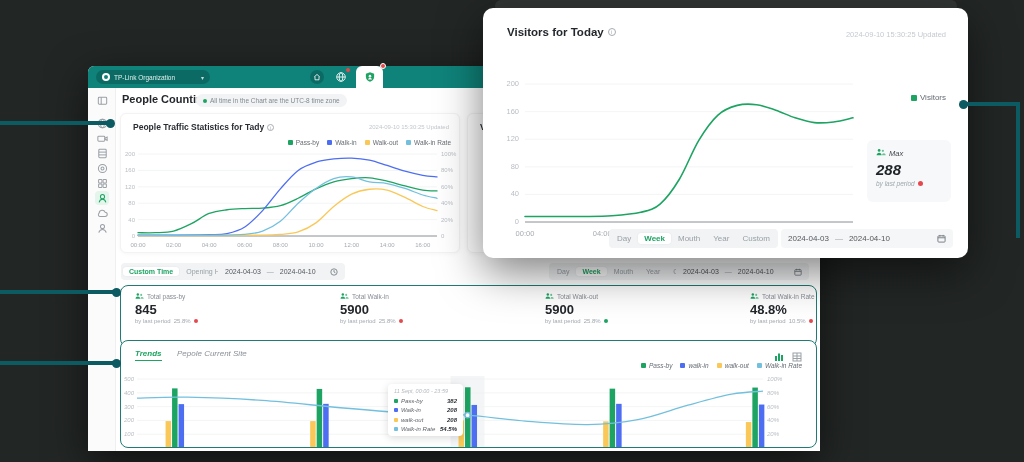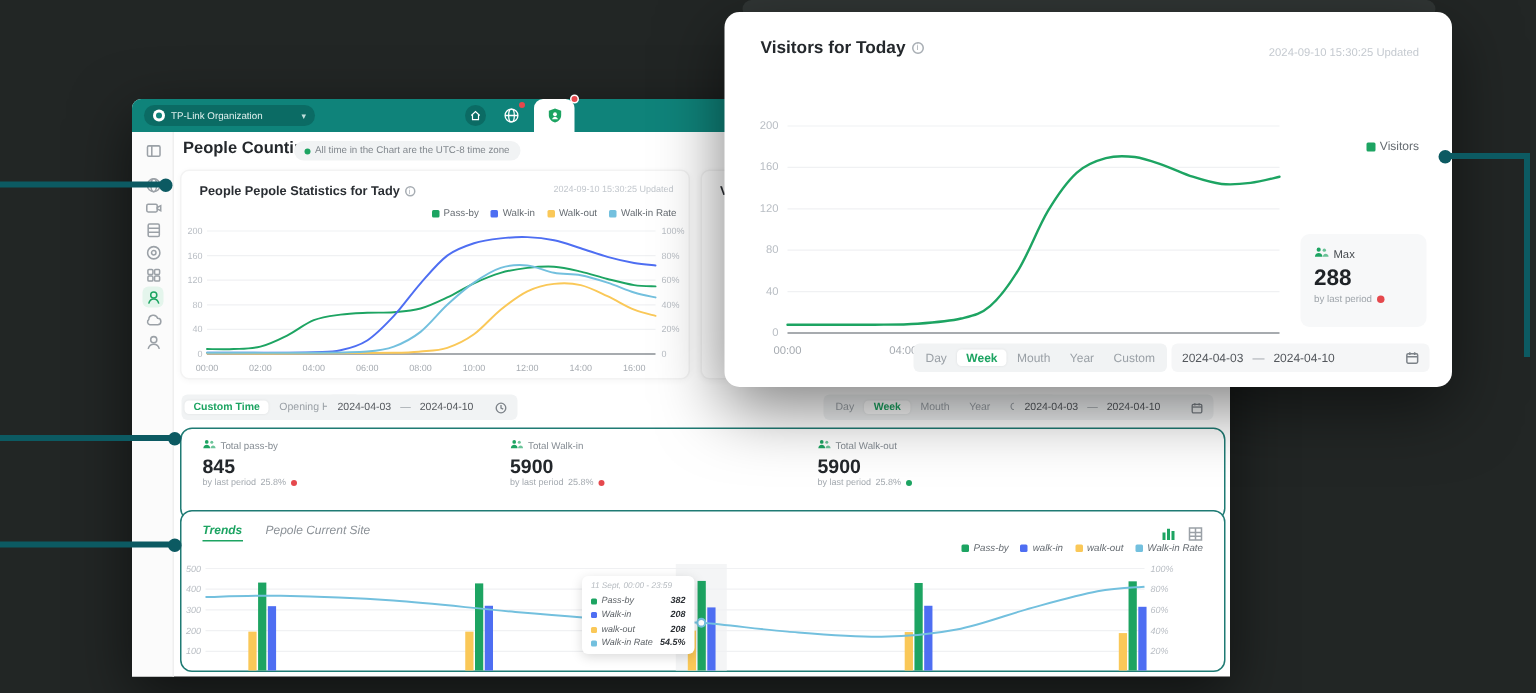--- a/index.html
+++ b/index.html
@@ -180,21 +180,21 @@
       </div>
 
     <div class="pg-title">People Counting</div>
     <div class="tz-pill">
       <span class="tz-dot"></span>
       <span>All time in the Chart are the UTC-8 time zone</span>
     </div>
 
     <div class="card" style="left:32px;top:47px;width:340px;height:140px;">
       <div class="card-title">
-        <span>People Pepole Statistics for Tady</span>
+        <span>People Traffic Statistics for Tady</span>
         <i class="info-ic">i</i>
       </div>
       <div class="updated">2024-09-10 15:30:25 Updated</div>
       <div class="legend-row" id="lg-traffic" style="right:8px;top:25px;">
           <span class="lg-item" style="display: inline-flex; align-items: center; font-size: 6.5px; color: rgb(102, 108, 114); white-space: nowrap;"><i style="width: 5px; height: 5px; background: rgb(29, 164, 98);"></i>Pass-by</span>
           <span class="lg-item" style="display: inline-flex; align-items: center; font-size: 6.5px; color: rgb(102, 108, 114); white-space: nowrap;"><i style="width: 5px; height: 5px; background: rgb(78, 110, 242);"></i>Walk-in</span>
           <span class="lg-item" style="display: inline-flex; align-items: center; font-size: 6.5px; color: rgb(102, 108, 114); white-space: nowrap;"><i style="width: 5px; height: 5px; background: rgb(250, 200, 88);"></i>Walk-out</span>
           <span class="lg-item" style="display: inline-flex; align-items: center; font-size: 6.5px; color: rgb(102, 108, 114); white-space: nowrap;"><i style="width: 5px; height: 5px; background: rgb(115, 192, 222);"></i>Walk-in Rate</span>
         </div>
       <svg id="chart-traffic" class="abs" style="left:0;top:34px;" width="340" height="106">
@@ -313,20 +313,37 @@
                 <circle cx="11" cy="4" r="1.8" opacity=".65"></circle>
                 <path d="M9.5 11c.2-2 1.5-3.2 3-3.2 1.6 0 2.9 1.3 3 3.2z" opacity=".65"></path>
               </svg></span>
             <span>Total Walk-out</span>
           </div>
         <div class="val">5900</div>
         <div class="note">
             <span>by last period</span>
             <span>25.8%</span>
             <span class="d-dot" style="background: rgb(29, 164, 98);"></span>
+          </div>
+      </div>
+      <div class="stat" style="left:629px;">
+        <div class="lb">
+            <span class="ppl"><svg viewBox="0 0 16 12">
+                <circle cx="5" cy="3.5" r="2.2"></circle>
+                <path d="M1 11c0-2.5 1.8-4 4-4s4 1.5 4 4z"></path>
+                <circle cx="11" cy="4" r="1.8" opacity=".65"></circle>
+                <path d="M9.5 11c.2-2 1.5-3.2 3-3.2 1.6 0 2.9 1.3 3 3.2z" opacity=".65"></path>
+              </svg></span>
+            <span>Total Walk-in Rate</span>
+          </div>
+        <div class="val">48.8%</div>
+        <div class="note">
+            <span>by last period</span>
+            <span>10.5%</span>
+            <span class="d-dot" style="background: rgb(229, 72, 77);"></span>
           </div>
       </div>
     </div>
 
     <div class="trends-card">
       <span class="tr-tab" style="left:14px;color:#1DA462;font-weight:700;border-bottom:1.5px solid #1DA462;padding-bottom:2px;">Trends</span>
       <span class="tr-tab" style="left:56px;color:#8B9197;">Pepole Current Site</span>
       <span class="abs" style="right:32px;top:7px;">
         <svg width="10" height="10" viewBox="0 0 10 10">
             <rect x="1" y="4" width="2" height="5" fill="#1DA462"></rect>
@@ -437,21 +454,21 @@
         <line x1="30" y1="18" x2="358" y2="18" stroke="#F0F1F3" stroke-width="0.8"></line>
         <text x="24" y="20" text-anchor="end" font-size="7.5" fill="#B9BEC4">200</text>
         <text x="30" y="170" text-anchor="middle" font-size="7.5" fill="#A6ABB1">00:00</text>
         <text x="107.17647058823529" y="170" text-anchor="middle" font-size="7.5" fill="#A6ABB1">04:00</text>
         <text x="184.35294117647058" y="170" text-anchor="middle" font-size="7.5" fill="#A6ABB1">08:00</text>
         <text x="261.52941176470586" y="170" text-anchor="middle" font-size="7.5" fill="#A6ABB1">12:00</text>
         <text x="338.70588235294116" y="170" text-anchor="middle" font-size="7.5" fill="#A6ABB1">16:00</text>
         <path d="M30 150.48C34.8235294117647 150.48 49.29411764705882 150.48 58.94117647058823 150.48C68.58823529411764 150.48 78.23529411764704 150.595 87.88235294117646 150.48C97.52941176470588 150.36499999999998 107.1764705882353 150.48 116.82352941176471 149.79C126.47058823529412 149.1 137.72549019607843 148.29500000000002 145.76470588235293 146.34C153.80392156862743 144.385 158.62745098039215 143.58 165.05882352941177 138.06C171.49019607843138 132.54 177.92156862745097 123.8 184.35294117647058 113.22C190.7843137254902 102.64 197.2156862745098 85.275 203.64705882352942 74.58C210.07843137254903 63.885 216.50980392156862 54.915 222.94117647058823 49.05C229.37254901960785 43.184999999999995 235.80392156862746 41.115 242.23529411764707 39.39C248.66666666666669 37.665 255.09803921568624 37.895 261.52941176470586 38.7C267.96078431372547 39.505 274.3921568627451 42.035 280.8235294117647 44.22C287.2549019607843 46.405 293.6862745098039 49.74 300.11764705882354 51.81C306.54901960784315 53.88 312.9803921568627 55.95 319.4117647058823 56.64C325.84313725490193 57.33 332.27450980392155 56.755 338.70588235294116 55.95C345.1372549019608 55.145 354.78431372549016 52.5 358 51.81" fill="none" stroke="#1DA462" stroke-width="1.6" stroke-linecap="round"></path>
       </svg>
 
-    <div class="side-card" style="top:148px;height:62px;">
+    <div class="side-card" style="top:132px;height:62px;font-style:italic;">
       <div class="lb">
           <span class="ppl"><svg viewBox="0 0 16 12" style="width:10px;height:8px;fill:#1DA462;">
               <circle cx="5" cy="3.5" r="2.2"></circle>
               <path d="M1 11c0-2.5 1.8-4 4-4s4 1.5 4 4z"></path>
               <circle cx="11" cy="4" r="1.8" opacity=".65"></circle>
               <path d="M9.5 11c.2-2 1.5-3.2 3-3.2 1.6 0 2.9 1.3 3 3.2z" opacity=".65"></path>
             </svg></span>
           <span>Max</span>
         </div>
       <div class="val">288</div>

